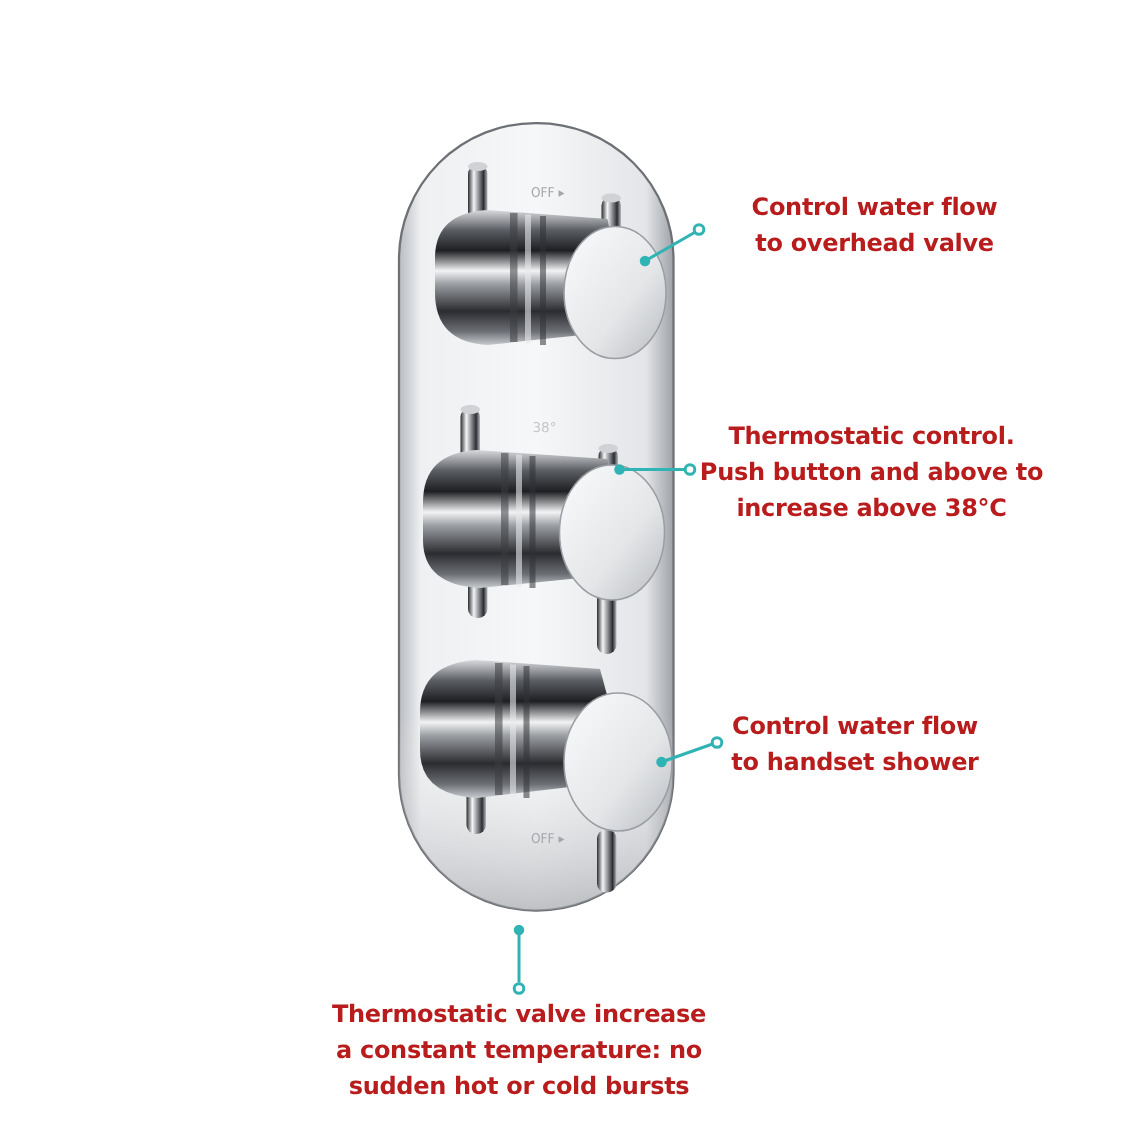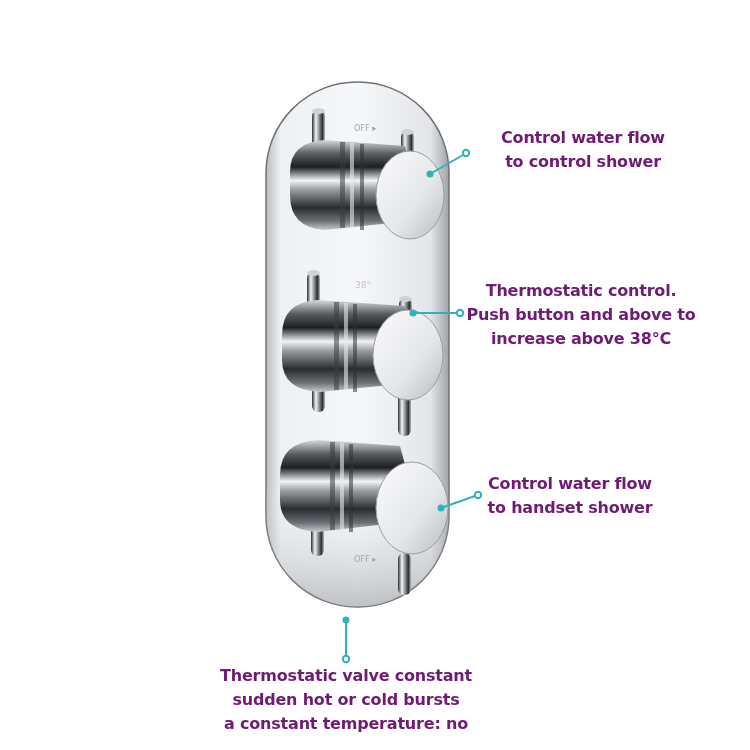--- a/index.html
+++ b/index.html
@@ -1,19 +1,19 @@
 <!DOCTYPE html>
 <html><head>
 <meta charset="utf-8">
 <style>
   html, body { margin:0; padding:0; background:#ffffff; }
   body { width:750px; height:750px; position:relative; overflow:hidden; font-family:"DejaVu Sans", sans-serif; }
   .stage { position:absolute; left:0; top:0; width:610px; height:750px; }
   svg.art { position:absolute; left:0; top:0; }
-  .label { position:absolute; color:#701a75; font-weight:bold; font-size:16px; line-height:24px; text-align:center; letter-spacing:-0.2px; }
+  .label { position:absolute; color:#b91c1c; font-weight:bold; font-size:16px; line-height:24px; text-align:center; letter-spacing:-0.2px; }
   .label span { display:block; white-space:nowrap; }
 </style>
 </head>
 <body>
 
 <div class="stage">
 
   <svg class="art" width="750" height="750" viewBox="0 0 750 750">
     <defs>
       <linearGradient id="plate" x1="0" y1="0" x2="1" y2="0">
@@ -115,32 +115,32 @@
       <g>
         <line x1="346" y1="620" x2="346" y2="655"></line>
         <circle cx="346" cy="620" r="3.5" stroke="none"></circle>
         <circle cx="346" cy="659" r="3.2" fill="#ffffff"></circle>
       </g>
     </g>
   </svg>
 
   <div class="label" style="left:468px; top:126px; width:230px;">
     <span>Control water flow</span>
-    <span>to control shower</span>
+    <span>to overhead valve</span>
   </div>
 
   <div class="label" style="left:466px; top:279px; width:230px;">
     <span>Thermostatic control.</span>
     <span>Push button and above to</span>
     <span>increase above 38°C</span>
   </div>
 
   <div class="label" style="left:470px; top:472px; width:200px;">
     <span>Control water flow</span>
     <span>to handset shower</span>
   </div>
 
   <div class="label" style="left:196px; top:664px; width:300px;">
-    <span>Thermostatic valve constant</span>
+    <span>Thermostatic valve increase</span>
+    <span>a constant temperature: no</span>
     <span>sudden hot or cold bursts</span>
-    <span>a constant temperature: no</span>
   </div>
 </div>
 
 </body></html>

